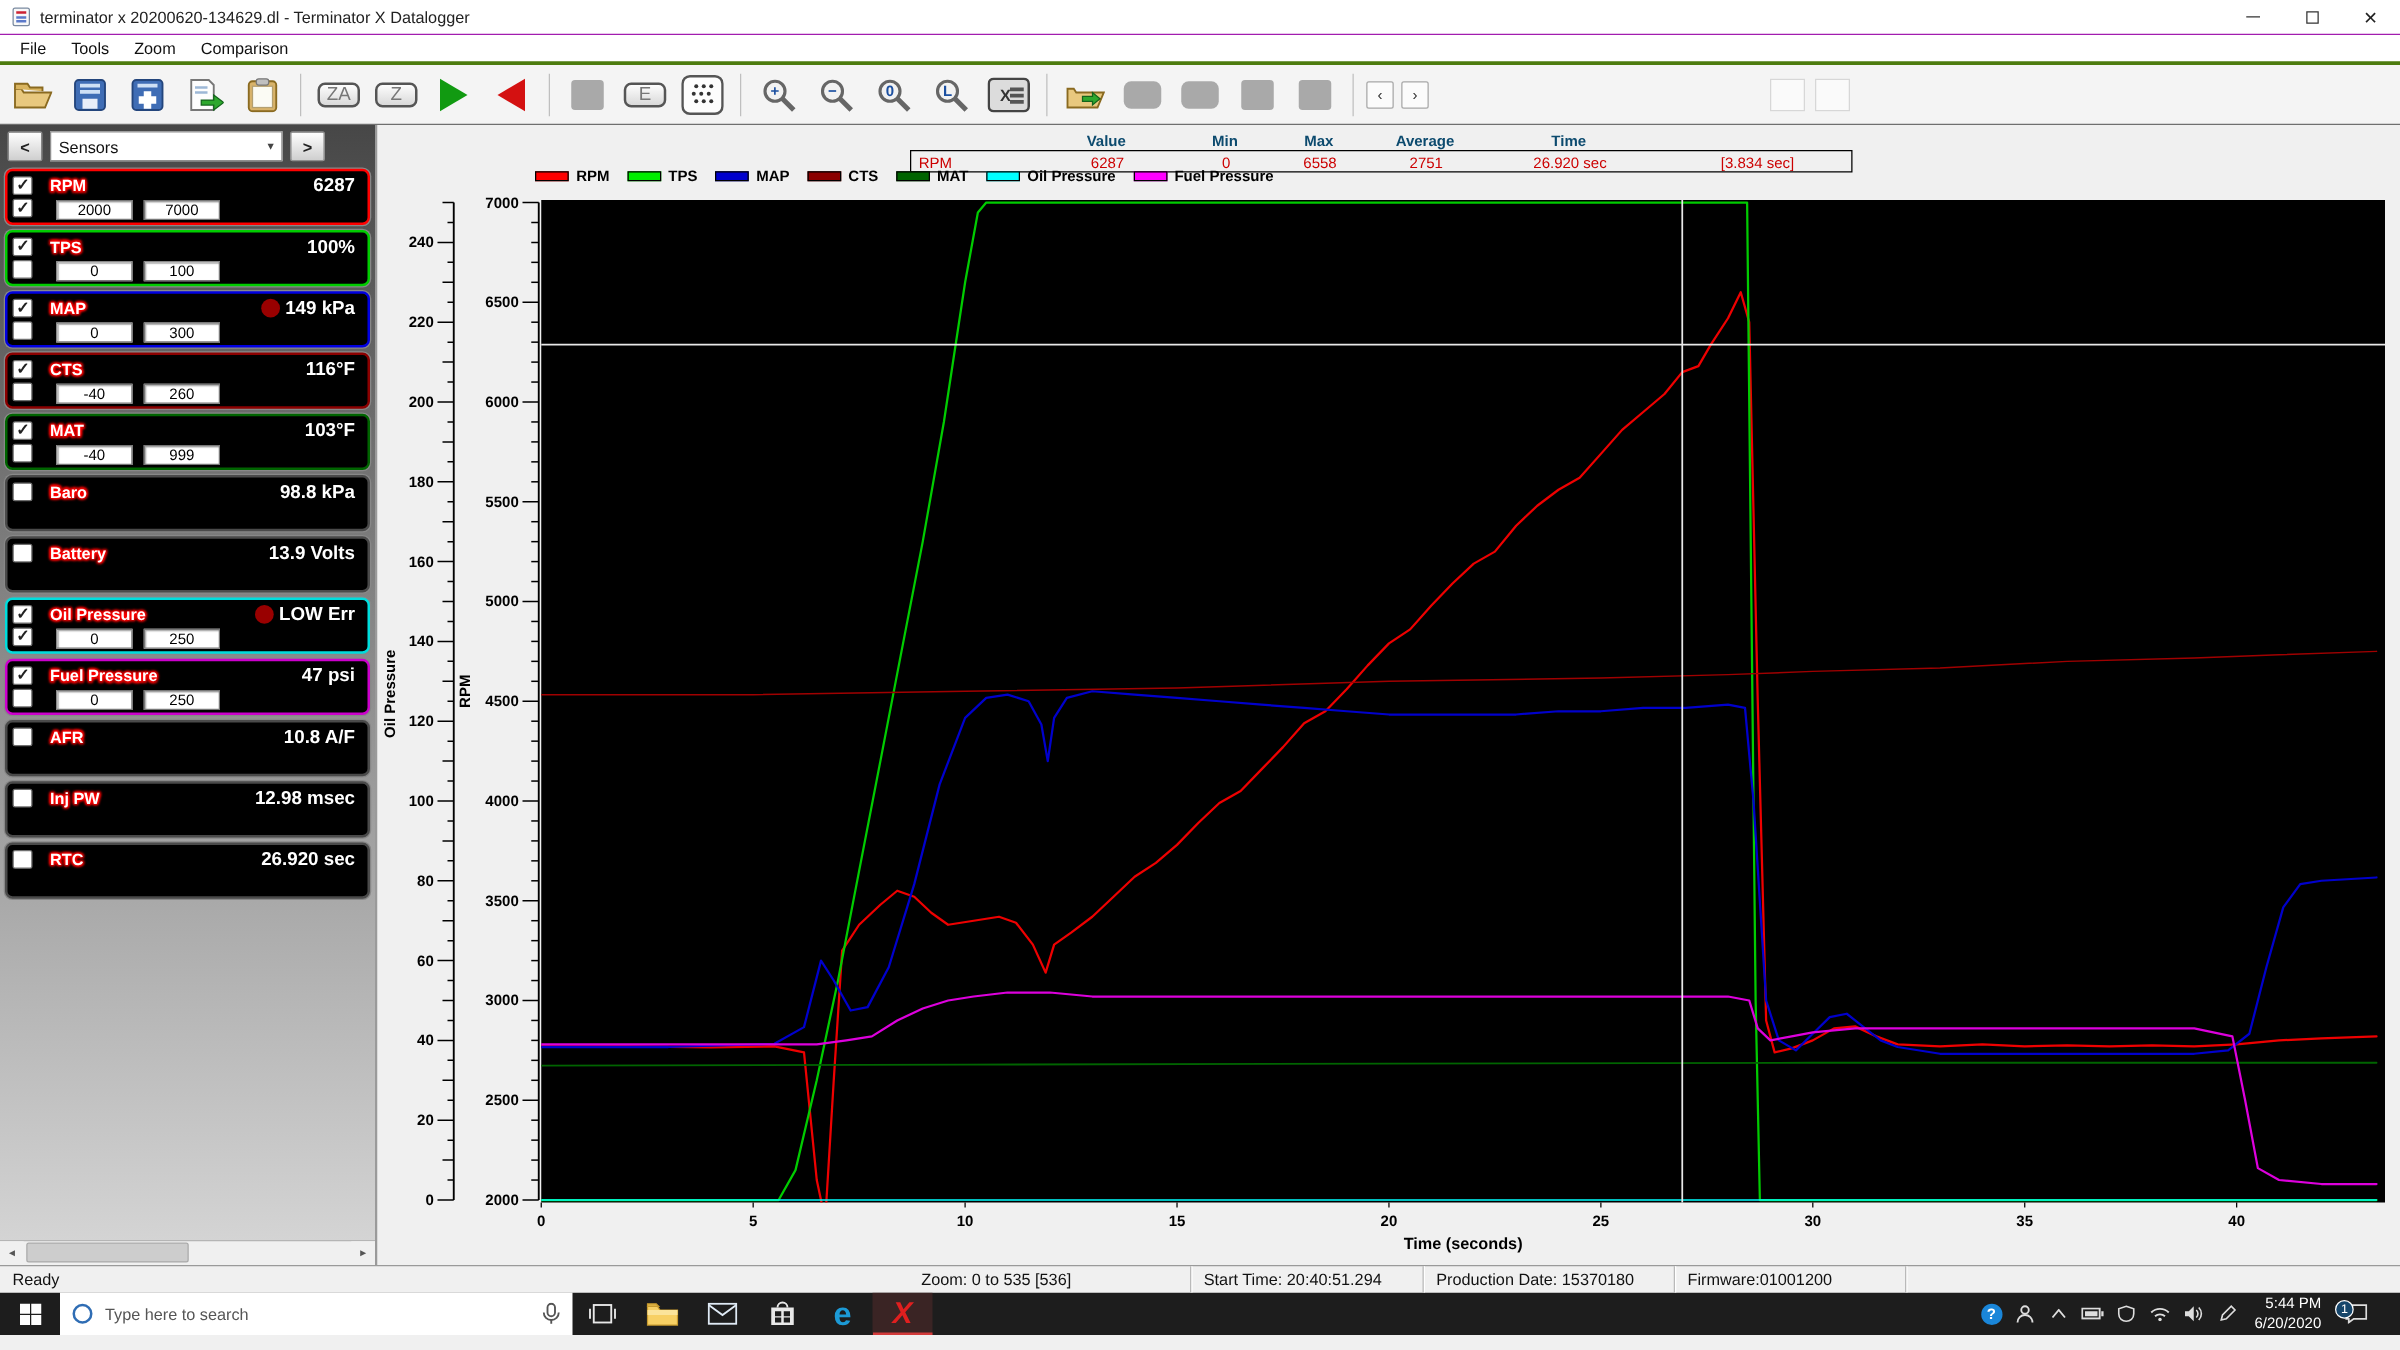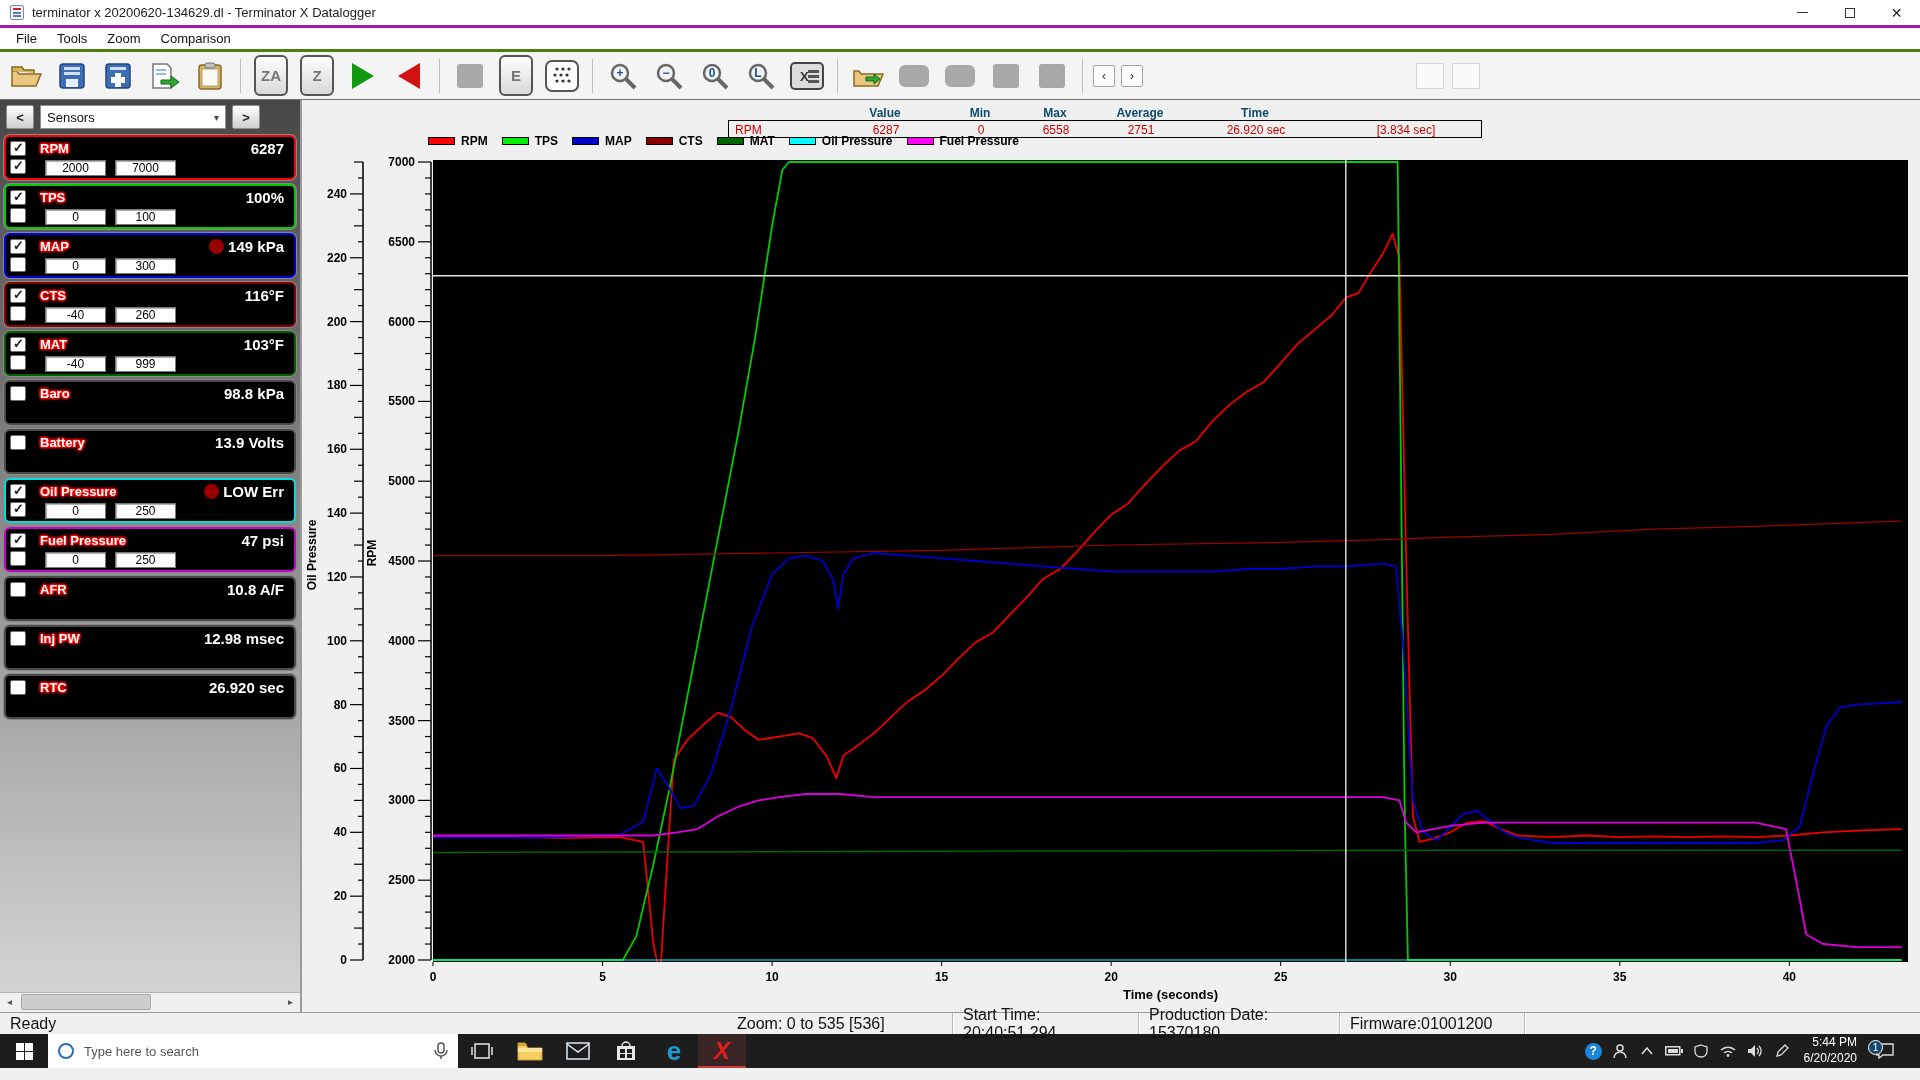--- a/index.html
+++ b/index.html
@@ -1,39 +1,39 @@
 <!DOCTYPE html>
 <html><head>
 <meta charset="utf-8">
 <style>
   * { margin:0; padding:0; box-sizing:border-box; }
   html,body { width:1920px; height:1080px; overflow:hidden; font-family:"Liberation Sans", sans-serif; background:#f0f0f0; }
   #app { position:relative; width:1920px; height:1080px; }
 
   
-  .titlebar { height:28px; background:#ffffff; display:flex; align-items:center; border-bottom:3px solid #a21caf; }
+  .titlebar { height:28px; background:#ffffff; display:flex; align-items:center; border-bottom:1px solid #a21caf; }
   .app-icon { width:18px; height:16px; margin:0 6px 0 8px; position:relative; }
   .app-icon .page { position:absolute; left:2px; top:0; width:14px; height:15px; background:#f8f8f8; border:1px solid #7a8aa0; border-radius:2px; }
   .app-icon .page:after { content:""; position:absolute; left:2px; top:2px; width:8px; height:2px; background:#c23; box-shadow:0 4px 0 #5b79c9, 0 7px 0 #5b79c9; }
   .title-text { font-size:13px; color:#222; }
   .win-controls { margin-left:auto; display:flex; height:28px; }
   .win-btn { width:47px; height:28px; display:flex; align-items:center; justify-content:center; color:#222; font-size:13px; }
   .glyph-min { width:11px; height:1px; background:#333; display:block; }
   .glyph-max { width:10px; height:10px; border:1px solid #333; display:block; }
   .glyph-close { font-size:14px; line-height:1; }
 
   
   .menubar { height:24px; background:#ffffff; display:flex; align-items:center; padding-left:6px; border-bottom:3px solid #4d7c0f; }
   .menu-item { font-size:13px; color:#111; padding:3px 10px; }
 
   
   .toolbar { height:48px; background:#f4f4f4; border-bottom:1px solid #6f6f6f; display:flex; align-items:center; padding-left:6px; gap:6px; }
   .tb { width:40px; height:38px; display:flex; align-items:center; justify-content:center; border-radius:3px; }
   .tb-sep { width:1px; height:34px; background:#bfbfbf; margin:0 4px; }
-  .lbl-btn { width:34px; height:41px; border:2px solid #555; border-radius:6px; background:linear-gradient(#fdfdfd,#d9d9d9); color:#777; font-weight:bold; font-size:15px; display:flex; align-items:center; justify-content:center; }
+  .lbl-btn { width:34px; height:20px; border:2px solid #555; border-radius:6px; background:linear-gradient(#fdfdfd,#d9d9d9); color:#777; font-weight:normal; font-size:15px; display:flex; align-items:center; justify-content:center; }
   .tri { width:0; height:0; }
   .tri.play { border-left:22px solid #119a11; border-top:13px solid transparent; border-bottom:13px solid transparent; }
   .tri.back { border-right:22px solid #d41111; border-top:13px solid transparent; border-bottom:13px solid transparent; }
   .gray-sq { width:26px; height:24px; background:#a9a9a9; border-radius:3px; }
   .gray-blob { width:30px; height:22px; background:#a9a9a9; border-radius:6px; }
   .nav-sm { width:22px; height:22px; border:1px solid #a7a7a7; background:#fbfbfb; color:#333; font-size:12px; display:flex; align-items:center; justify-content:center; border-radius:2px; }
   .empty-box { width:28px; height:26px; background:#fafafa; border:1px solid #d7d7d7; }
 
   
   .main { position:relative; height:912px; display:flex; }
@@ -73,21 +73,21 @@
   #legend { position:absolute; left:126px; top:34px; display:flex; align-items:center; gap:14px; }
   .leg-item { display:flex; align-items:center; gap:6px; }
   .leg-swatch { width:27px; height:8px; border:1px solid #000; }
   .leg-label { font-size:12px; font-weight:bold; color:#000; }
   .rot-label { position:absolute; font-size:12px; font-weight:bold; color:#000; transform:rotate(-90deg); transform-origin:center; white-space:nowrap; }
   #oplabel { left:-30px; top:448px; width:80px; text-align:center; }
   #rpmlabel { left:53px; top:446px; width:34px; text-align:center; }
   #plot { position:absolute; left:0; top:0; }
 
   
-  .statusbar { height:22px; background:#f0f0f0; border-top:1px solid #9a9a9a; display:flex; align-items:center; font-size:16px; color:#111; position:relative; }
+  .statusbar { height:22px; background:#f0f0f0; border-top:1px solid #9a9a9a; display:flex; align-items:center; font-size:13px; color:#111; position:relative; }
   .st-seg { padding:0 10px; height:100%; display:flex; align-items:center; }
   .st-sep { width:1px; height:100%; background:#b9b9b9; box-shadow:1px 0 0 #fff; }
 
   
   .taskbar { height:34px; background:#1d1d1d; display:flex; align-items:stretch; }
   .start-btn { width:48px; display:flex; align-items:center; justify-content:center; }
   .win-logo { width:17px; height:17px; display:grid; grid-template-columns:8px 8px; grid-template-rows:8px 8px; gap:1px; }
   .win-logo span { background:#fefefe; }
   .searchbox { width:410px; background:#ffffff; display:flex; align-items:center; padding:0 10px; gap:10px; }
   .cortana-ring { width:16px; height:16px; border:2px solid #2f6db4; border-radius:50%; }

